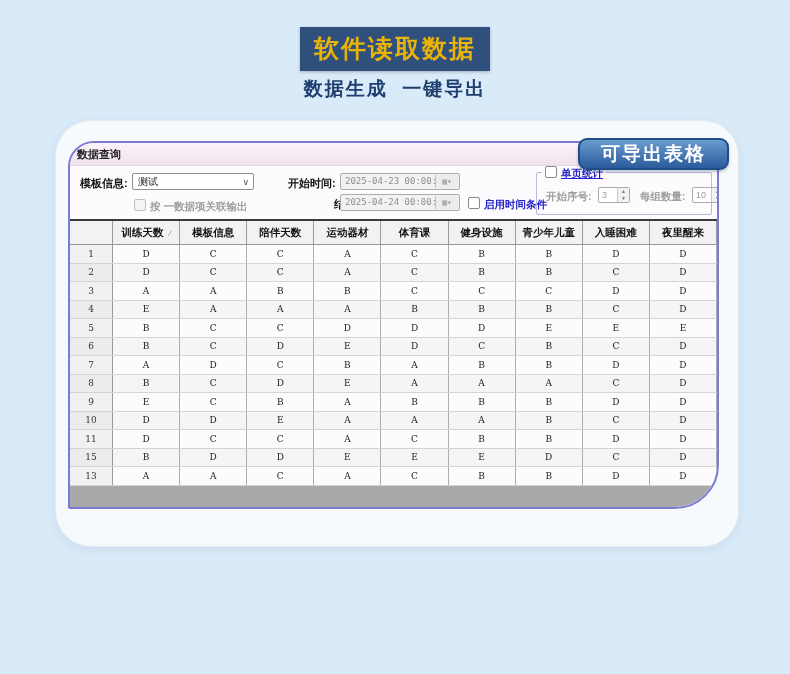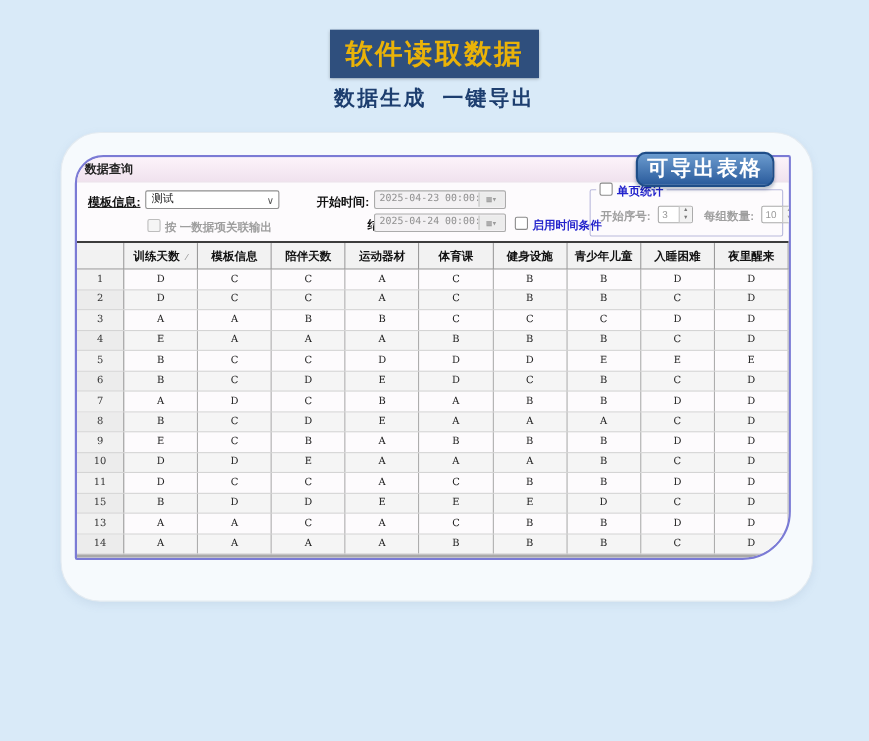--- a/index.html
+++ b/index.html
@@ -61,21 +61,21 @@
   }
   .cb{
     display:inline-block;width:10px;height:10px;background:#fff;border:1px solid #8a8a8a;
     border-radius:2px;vertical-align:-1px;margin-right:4px;
   }
   .cb.dis{border-color:#bdbdbd;background:#f5f5f5;}
   .groupbox{
     position:absolute;left:466px;top:6px;width:174px;height:41px;
     border:1px solid #b9b9dc;border-radius:2px;
   }
-  .groupbox-legend{position:absolute;left:472px;top:0px;background:#fdfbfd;padding:0 3px;}
+  .groupbox-legend{position:absolute;left:472px;top:0px;background:#fdfbfd;padding:0 3px;text-decoration:underline;}
   .spinner{
     position:absolute;width:32px;height:16px;background:#fff;border:1px solid #ababab;
     box-sizing:border-box;font-size:9px;line-height:14px;color:#9a9a9a;padding-left:3px;border-radius:2px;
   }
   .spinner .arrows{
     position:absolute;right:0;top:0;bottom:0;width:11px;border-left:1px solid #c6c6c6;
     display:flex;flex-direction:column;align-items:center;justify-content:center;
     font-size:5px;color:#777;line-height:7px;background:#f2f2f2;
   }
   
@@ -92,42 +92,42 @@
     overflow:hidden;white-space:nowrap;
   }
   table.grid td.num{background:#f1f1f1;border-right:1px solid #9a9a9a;color:#333;}
   table.grid tr:nth-child(even) td{background:#f5f5f5;}
   table.grid tr:nth-child(even) td.num{background:#ececec;}
   table.grid th:first-child{width:40px;}
   .sortmark{font-weight:normal;color:#888;font-size:8px;margin-left:6px;}
   .grayfill{flex:1 1 auto;background:var(--gray_fill,#a9a9a9);}
   
   .badge{
-    position:absolute;left:522px;top:17px;width:126px;height:32px;
+    position:absolute;left:522px;top:17px;width:151px;height:32px;
     background:linear-gradient(var(--badge_top,#6b9bce),var(--badge_bottom,#2a5b9c));
     border:2px solid var(--badge_border,#1e4d88);border-radius:9px;box-sizing:border-box;
     color:#fff;font-size:19px;font-weight:bold;letter-spacing:2px;
     text-align:center;line-height:27px;box-shadow:0 2px 3px rgba(0,30,70,.25);
   }
 </style>
 </head>
 <body>
 
 <div class="banner">软件读取数据</div>
 <div class="subtitle">数据生成  一键导出</div>
 
 <div class="card">
 
   <div class="window">
     <div class="titlebar">
       <span>数据查询</span>
     </div>
 
     <div class="formarea">
-      <span class="lbl" style="left:10px;top:10px;text-decoration:underline;">模板信息:</span>
+      <span class="lbl" style="left:10px;top:10px;">模板信息:</span>
       <div class="select">
         <span>测试</span>
         <span class="chev">∨</span>
       </div>
       <span class="lbl-gray" style="position:absolute;left:64px;top:33px;"><span class="cb dis"></span><span>按  一数据项关联输出</span></span>
 
       <span class="lbl" style="left:218px;top:10px;">开始时间:</span>
       <div class="dateinput" style="left:270px;top:7px;">
         <span>2025-04-23 00:00:00</span>
         <span class="dbtn">▦▾</span>
@@ -327,32 +327,20 @@
               <td>A</td>
               <td>A</td>
               <td>C</td>
               <td>A</td>
               <td>C</td>
               <td>B</td>
               <td>B</td>
               <td>D</td>
               <td>D</td>
             </tr>
-            <tr>
-              <td class="num">14</td>
-              <td>A</td>
-              <td>A</td>
-              <td>A</td>
-              <td>A</td>
-              <td>B</td>
-              <td>B</td>
-              <td>B</td>
-              <td>C</td>
-              <td>D</td>
-            </tr>
           </tbody>
         </table>
     </div>
     <div class="grayfill"></div>
   </div>
 
   <div class="badge">可导出表格</div>
 </div>
 
 </body></html>

